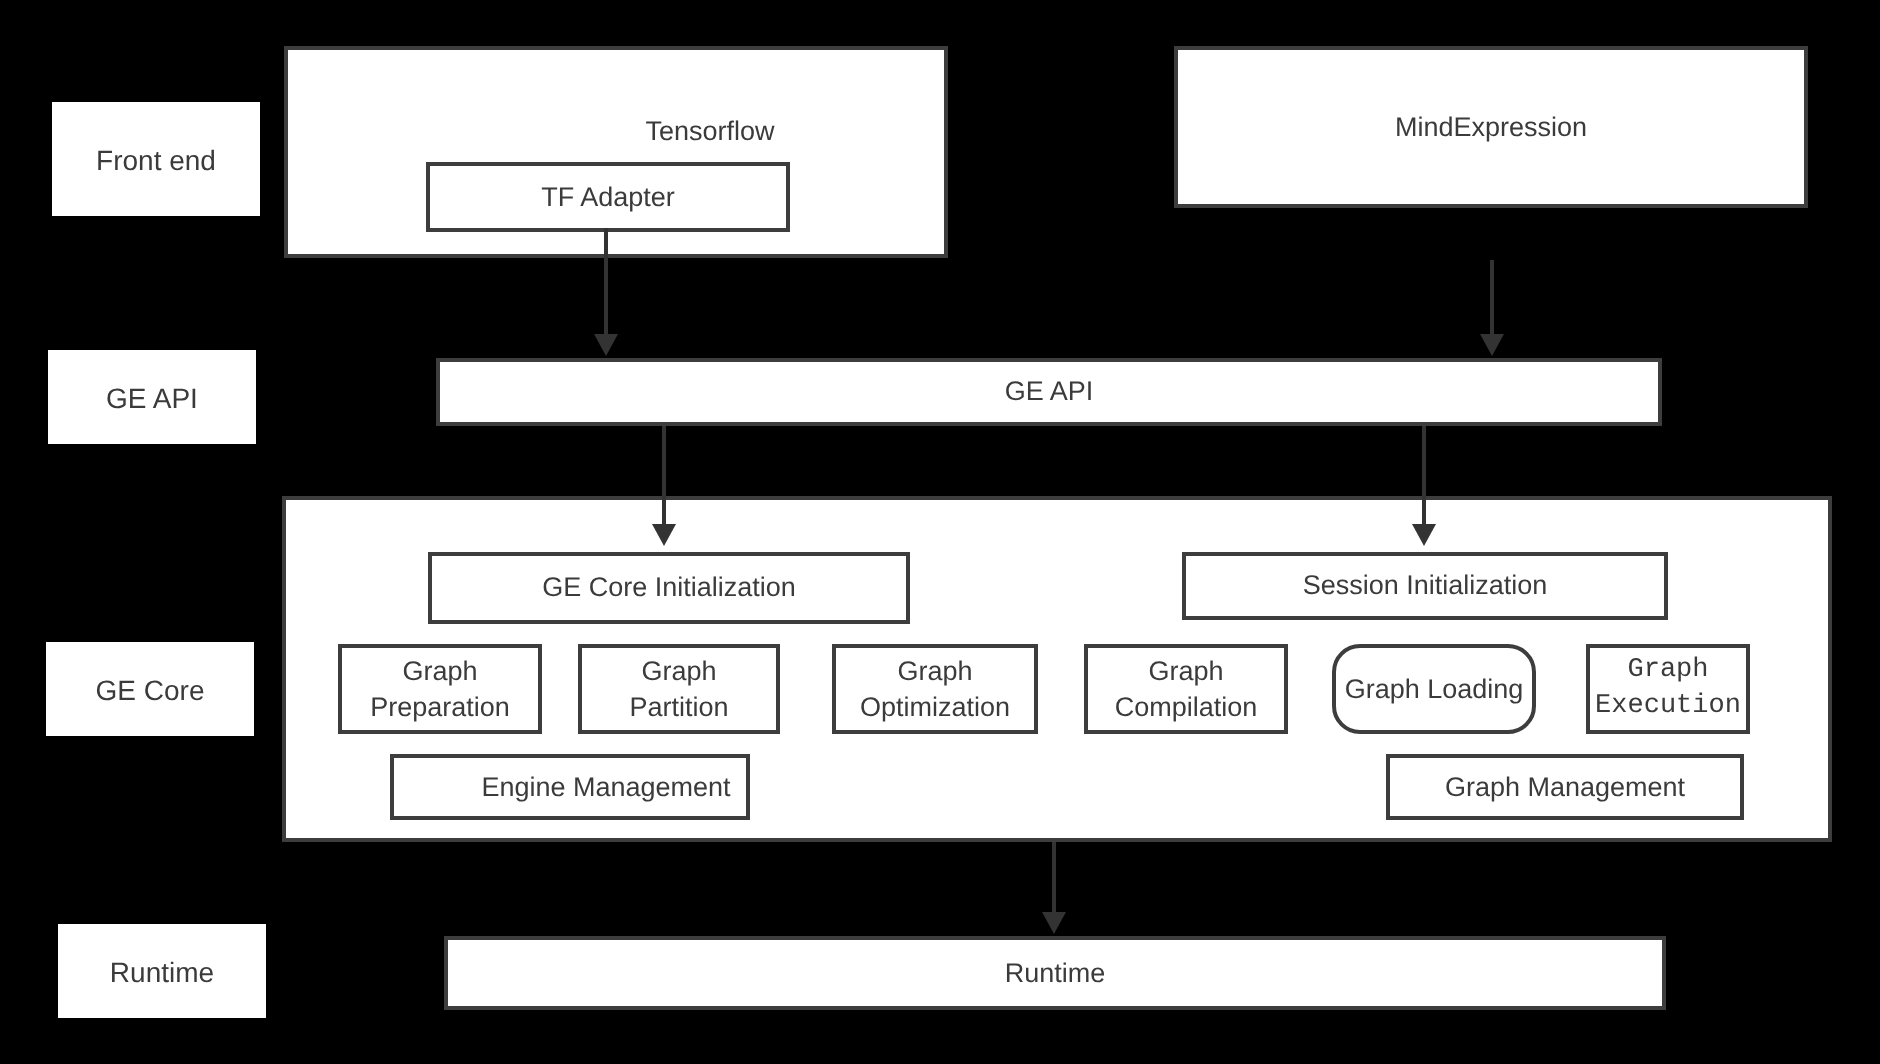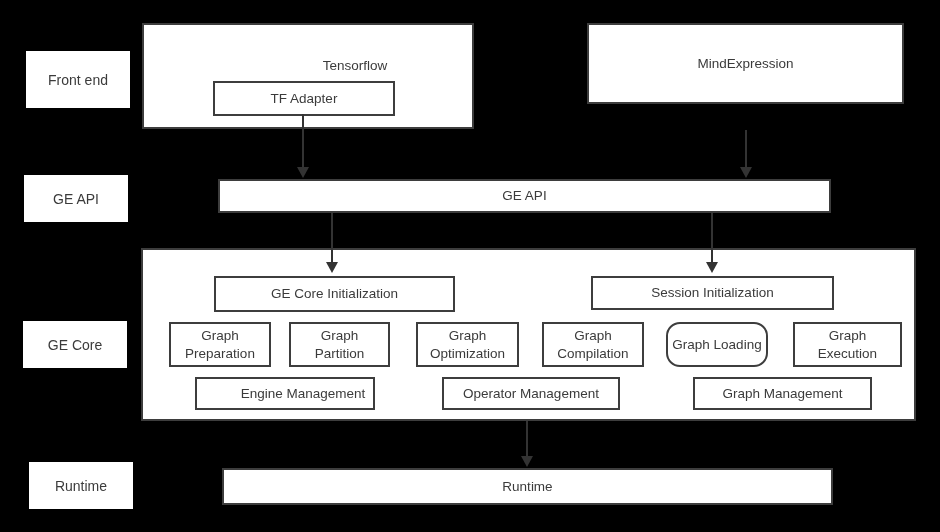--- a/index.html
+++ b/index.html
@@ -23,21 +23,21 @@
   .ge-api-bar{left:218px;top:179px;width:613px;height:34px;}
   .ge-core{left:141px;top:248px;width:775px;height:173px;display:block;}
   .gc-init{left:71px;top:26px;width:241px;height:36px;}
   .sess-init{left:448px;top:26px;width:243px;height:34px;}
   .mod{top:72px;height:45px;padding:0 4px;}
   .mod0{left:26px;width:102px;}
   .mod1{left:146px;width:101px;}
   .mod2{left:273px;width:103px;}
   .mod3{left:399px;width:102px;}
   .mod4{left:523px;width:102px;border-radius:14px;}
-  .mod5{left:650px;width:109px;}
+  .mod5{left:650px;width:82px;font-family:Liberation Mono, monospace;}
   .mgmt{top:127px;height:33px;}
   .mgmt0{left:52px;width:180px;padding-left:36px;}
   .mgmt1{left:299px;width:178px;}
   .mgmt2{left:550px;width:179px;}
   .runtime-bar{left:222px;top:468px;width:611px;height:37px;}
   .arrow{position:absolute;width:12px;}
   .arrow .shaft{position:absolute;left:5px;top:0;width:2px;height:calc(100% - 10px);background:#333333;}
   .arrow .head{
     position:absolute;left:0;bottom:0;width:0;height:0;
     border-left:6px solid transparent;border-right:6px solid transparent;
@@ -67,21 +67,20 @@
     <div class="box sess-init">Session Initialization</div>
 
     <div class="box mod mod0">Graph Preparation</div>
     <div class="box mod mod1">Graph Partition</div>
     <div class="box mod mod2">Graph Optimization</div>
     <div class="box mod mod3">Graph Compilation</div>
     <div class="box mod mod4">Graph Loading</div>
     <div class="box mod mod5">Graph Execution</div>
 
     <div class="box mgmt mgmt0">Engine Management</div>
-    <div class="box mgmt mgmt1">Operator Management</div>
     <div class="box mgmt mgmt2">Graph Management</div>
   </div>
 
   <div class="box runtime-bar">Runtime</div>
 
   <div class="arrow" style="left:297px;top:114px;height:64px;">
     <div class="shaft"></div>
     <div class="head"></div>
   </div>
   <div class="arrow" style="left:740px;top:130px;height:48px;">

